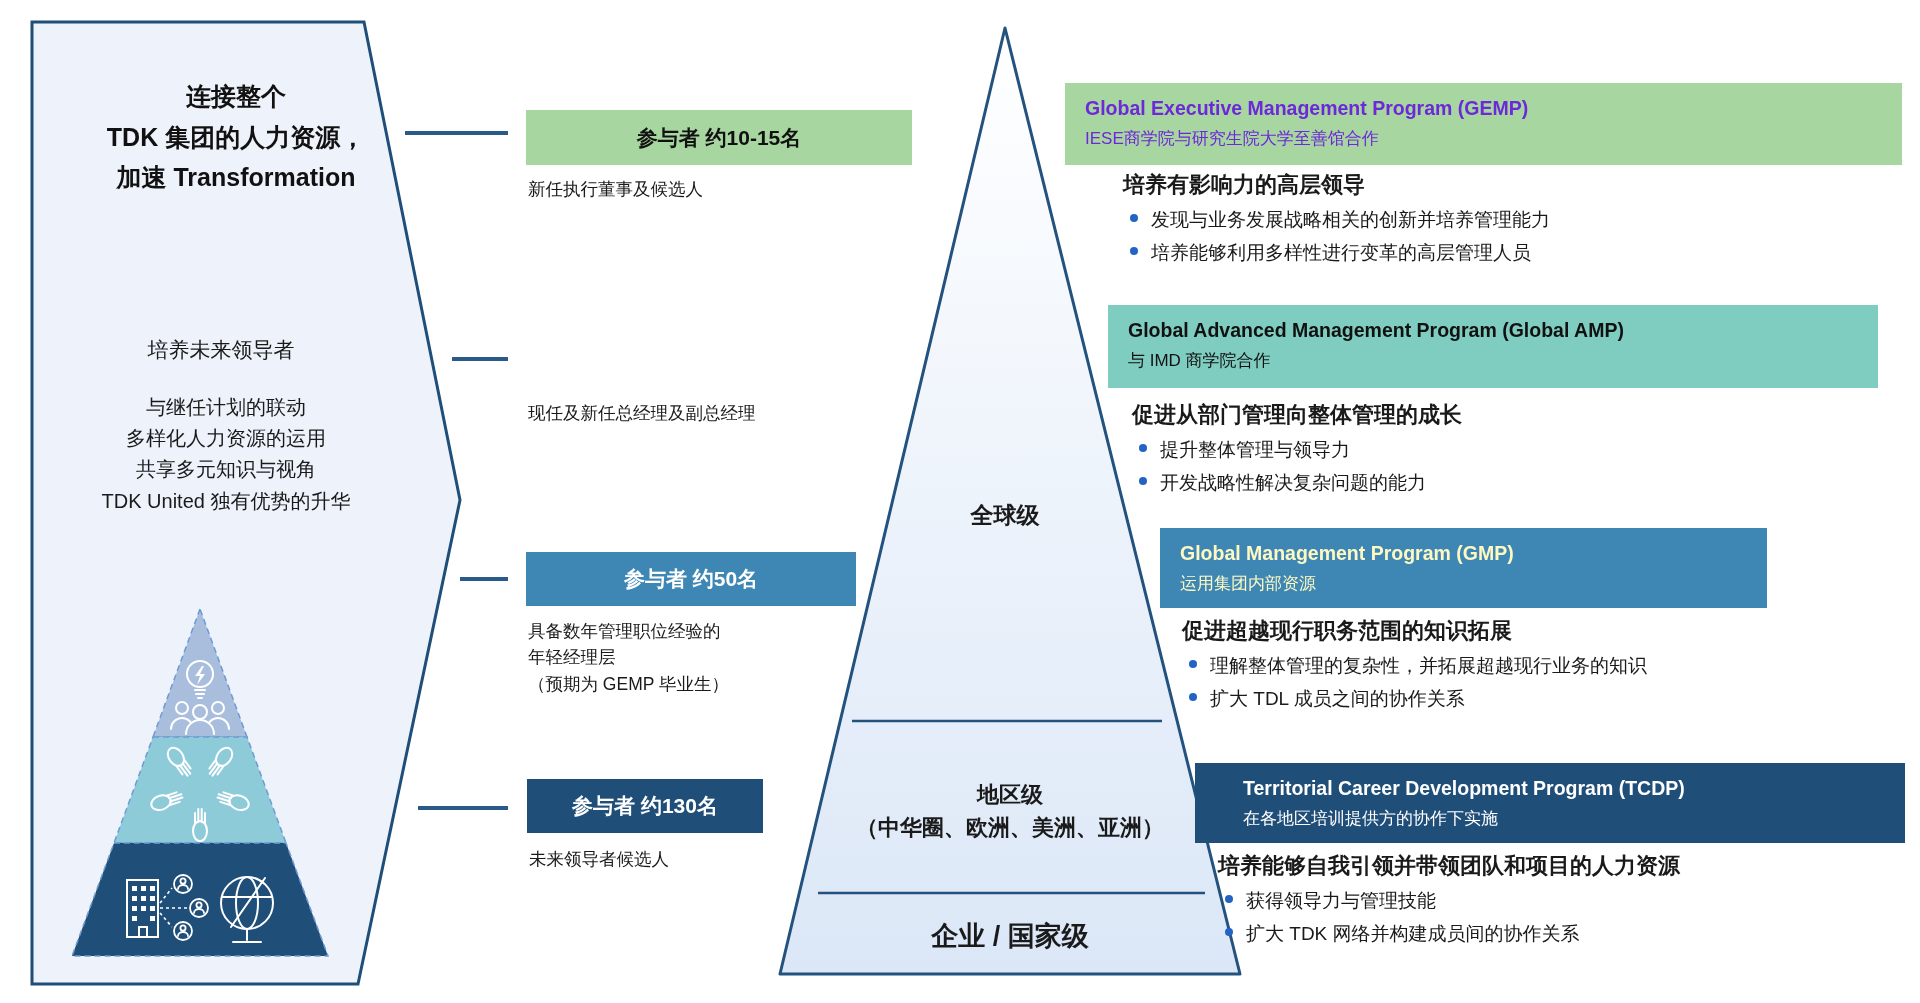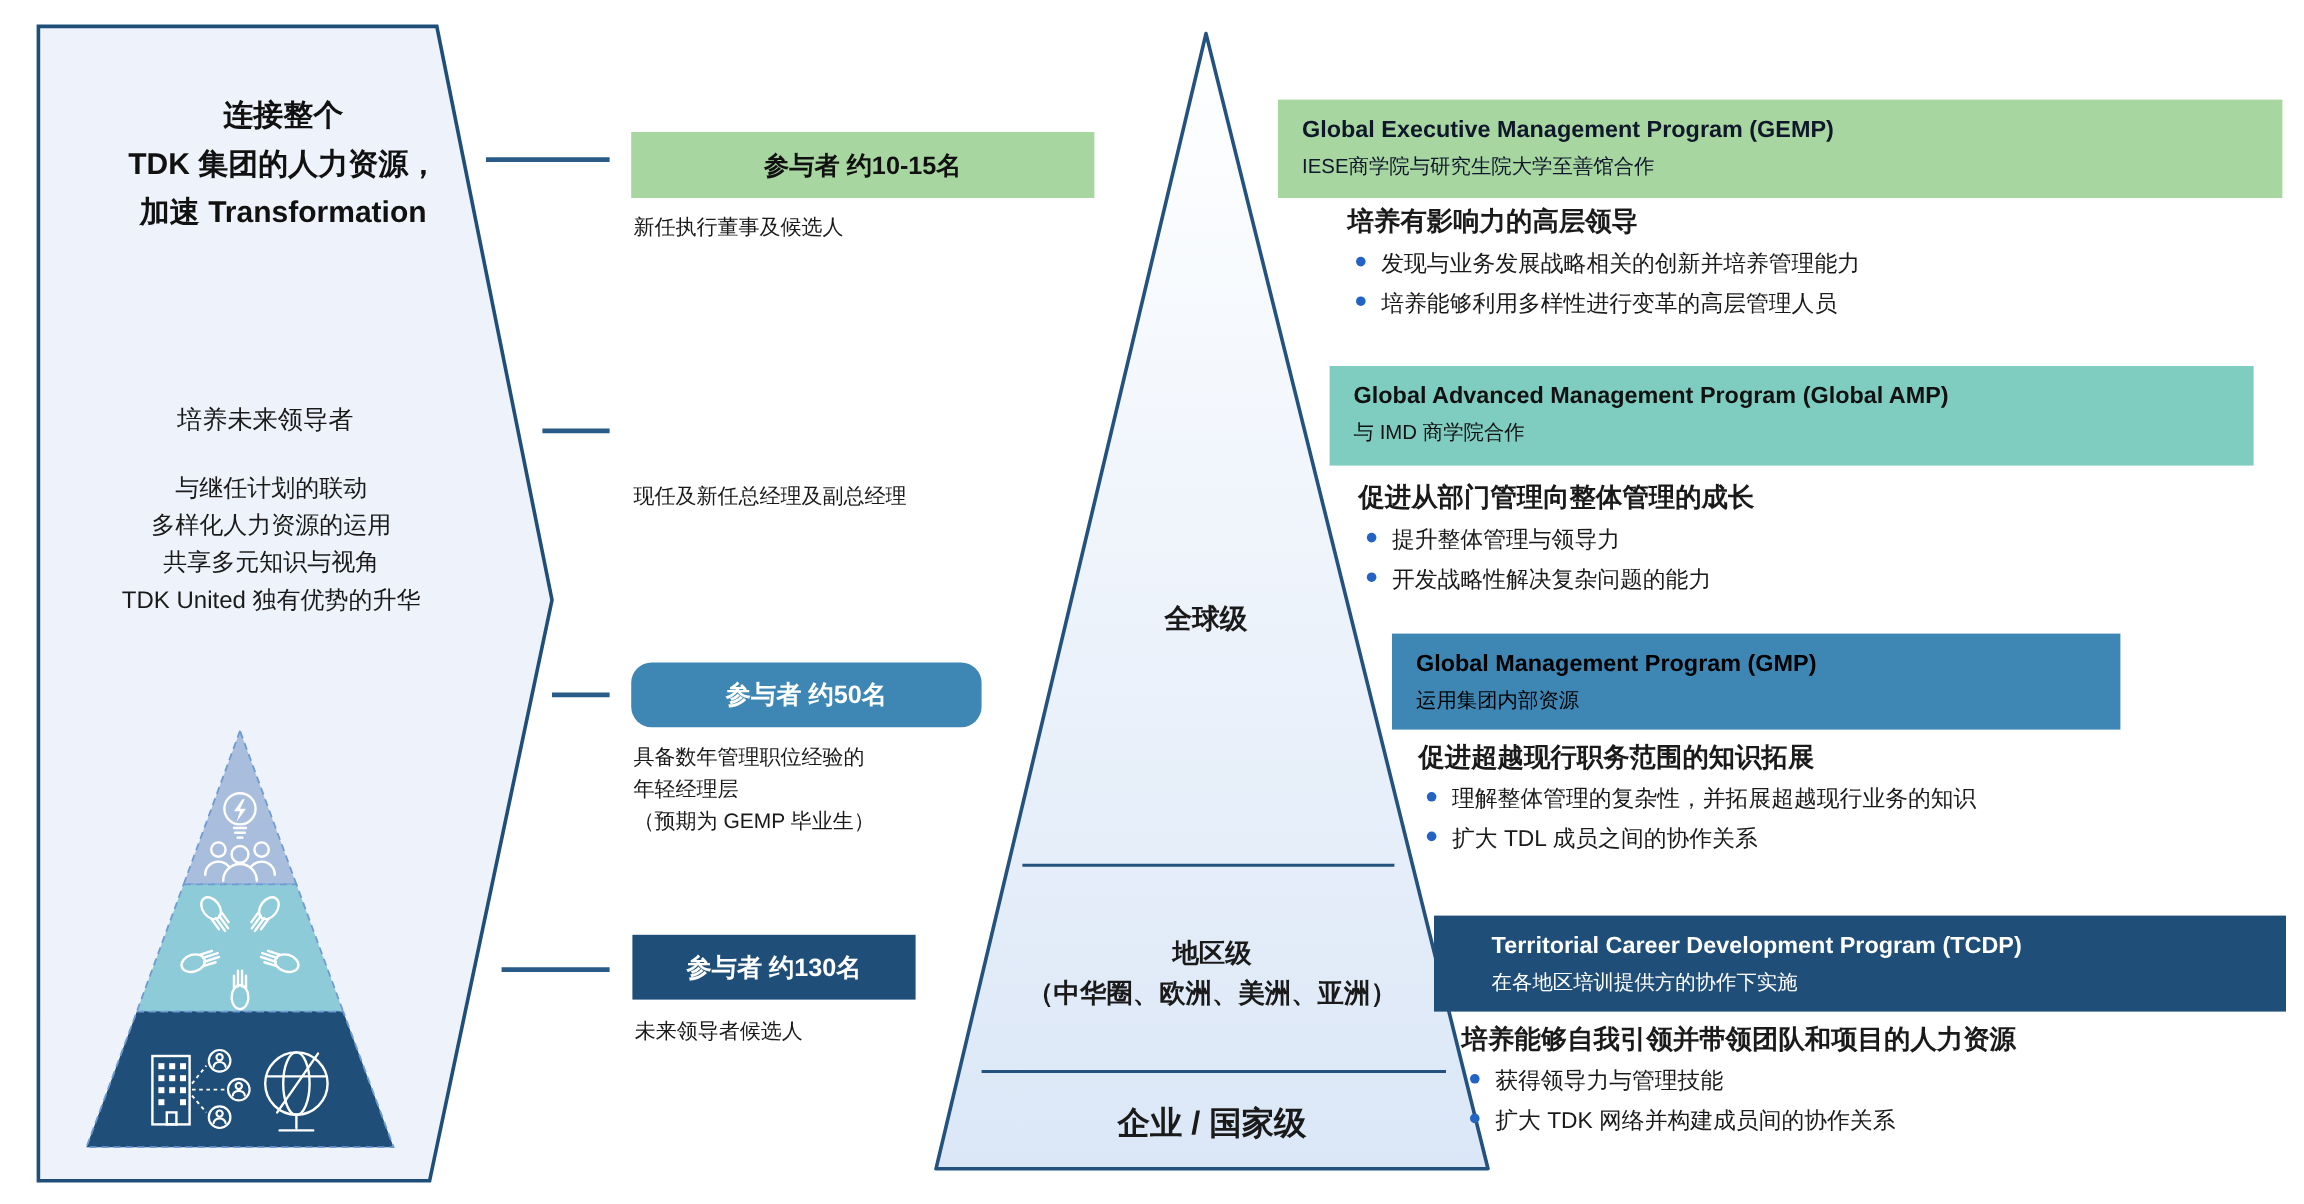--- a/index.html
+++ b/index.html
@@ -15,40 +15,40 @@
   
   .panel-title{left:36px;top:76px;width:400px;font-size:25px;font-weight:bold;line-height:1.62;color:#111;}
   .panel-subtitle{left:36px;top:336px;width:370px;font-size:21px;}
   .panel-points{left:26px;top:392px;width:400px;font-size:20px;line-height:1.56;}
 
   
   .pbox{position:absolute;z-index:2;display:flex;align-items:center;justify-content:center;
         font-size:21px;font-weight:bold;text-align:right;}
   .pbox1{left:526px;top:110px;width:386px;height:55px;background:#a8d6a1;color:#111;}
   .pbox2{left:526px;top:332px;width:339px;height:54px;background:#7fcdc0;color:#111;}
-  .pbox3{left:526px;top:552px;width:292px;height:54px;background:#3e87b5;color:#fff;border-radius:17px;}
+  .pbox3{left:526px;top:552px;width:330px;height:54px;background:#3e87b5;color:#fff;}
   .pbox4{left:527px;top:779px;width:236px;height:54px;background:#1f4e79;color:#fff;}
   .pcap{position:absolute;z-index:2;font-size:17.5px;line-height:1.5;color:#1a1a1a;}
   .pcap1{left:528px;top:176px;}
   .pcap2{left:528px;top:400px;}
   .pcap3{left:528px;top:618px;}
   .pcap4{left:529px;top:846px;}
 
   
   .pyr-global{left:880px;top:500px;width:250px;font-size:23px;font-weight:bold;}
   .pyr-regional{left:795px;top:778px;width:430px;font-size:22px;font-weight:bold;line-height:1.5;}
   .pyr-corp{left:860px;top:918px;width:300px;font-size:27px;font-weight:bold;}
 
   
   .phead{position:absolute;z-index:2;box-sizing:border-box;padding:13px 10px 0 20px;}
   .phead .t{font-size:19.5px;font-weight:bold;line-height:1.25;}
   .phead .s{font-size:17px;margin-top:7px;}
-  .phead1{left:1065px;top:83px;width:837px;height:82px;background:#a8d6a1;color:#0f172a;}
+  .phead1{left:1065px;top:83px;width:837px;height:82px;background:#a8d6a1;color:#6d28d9;}
   .phead2{left:1108px;top:305px;width:770px;height:83px;background:#7fcdc0;color:#111;}
-  .phead3{left:1160px;top:528px;width:607px;height:80px;background:#3e87b5;color:#000000;}
+  .phead3{left:1160px;top:528px;width:607px;height:80px;background:#3e87b5;color:#fef9c3;}
   .phead4{left:1195px;top:763px;width:710px;height:80px;background:#1f4e79;color:#fff;padding-left:48px;}
   .pbody{position:absolute;z-index:2;}
   .pbody .lead{font-size:22px;font-weight:bold;margin:0 0 7px 0;}
   .pbody ul{margin:0;padding:0;}
   .pbody li{list-style:none;position:relative;padding-left:28px;font-size:19px;margin-bottom:7px;}
   .pbody li::before{content:"";position:absolute;left:7px;top:7px;width:8px;height:8px;border-radius:50%;background:#2263c3;}
   .pbody1{left:1123px;top:170px;width:640px;}
   .pbody2{left:1132px;top:400px;width:620px;}
   .pbody3{left:1182px;top:616px;width:640px;}
   .pbody4{left:1218px;top:851px;width:620px;}

